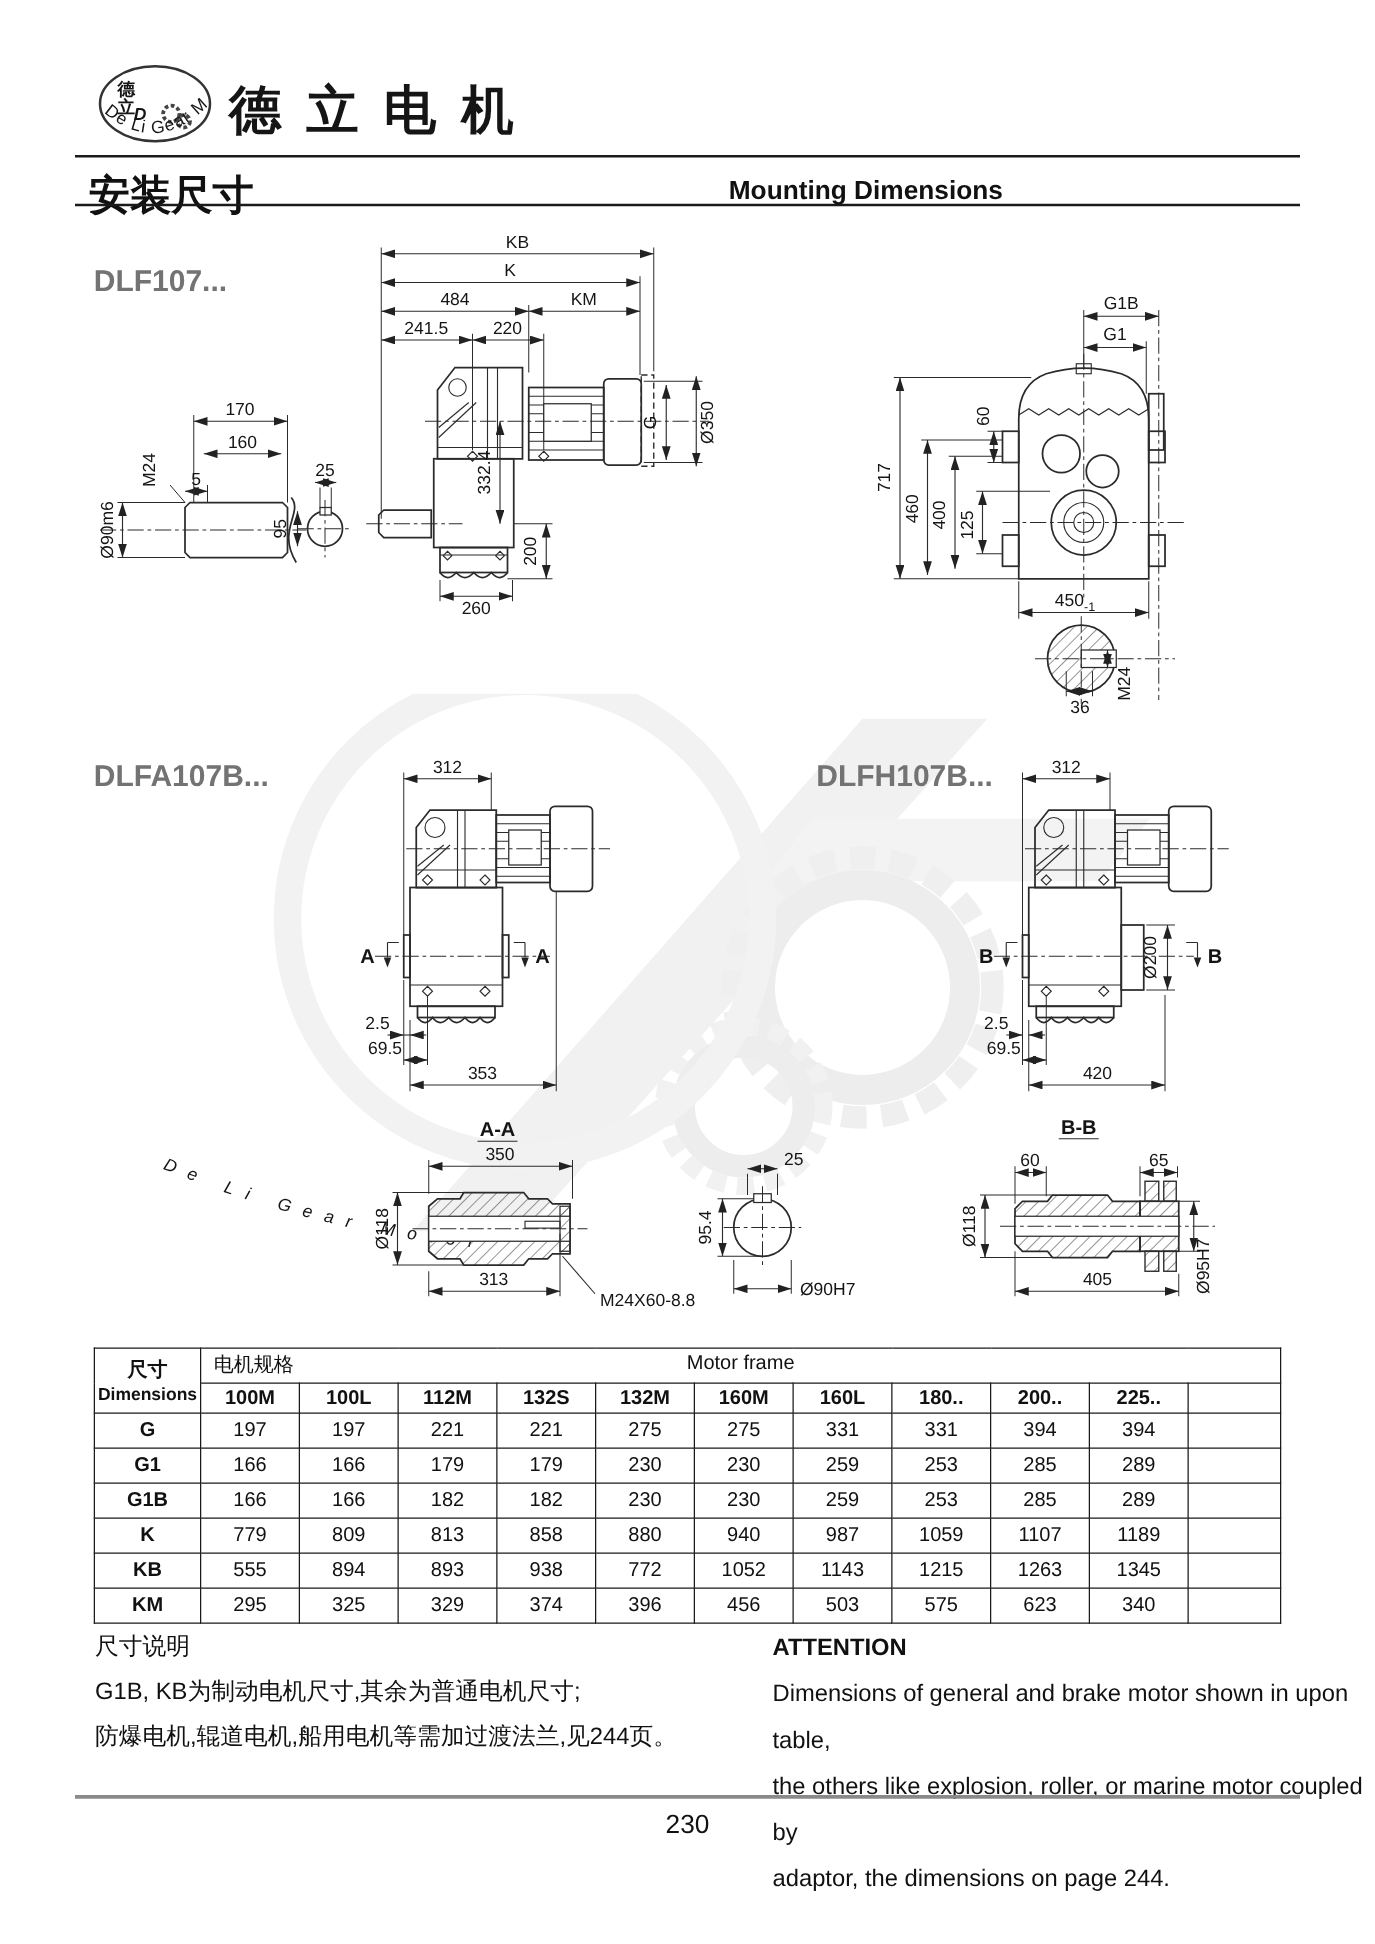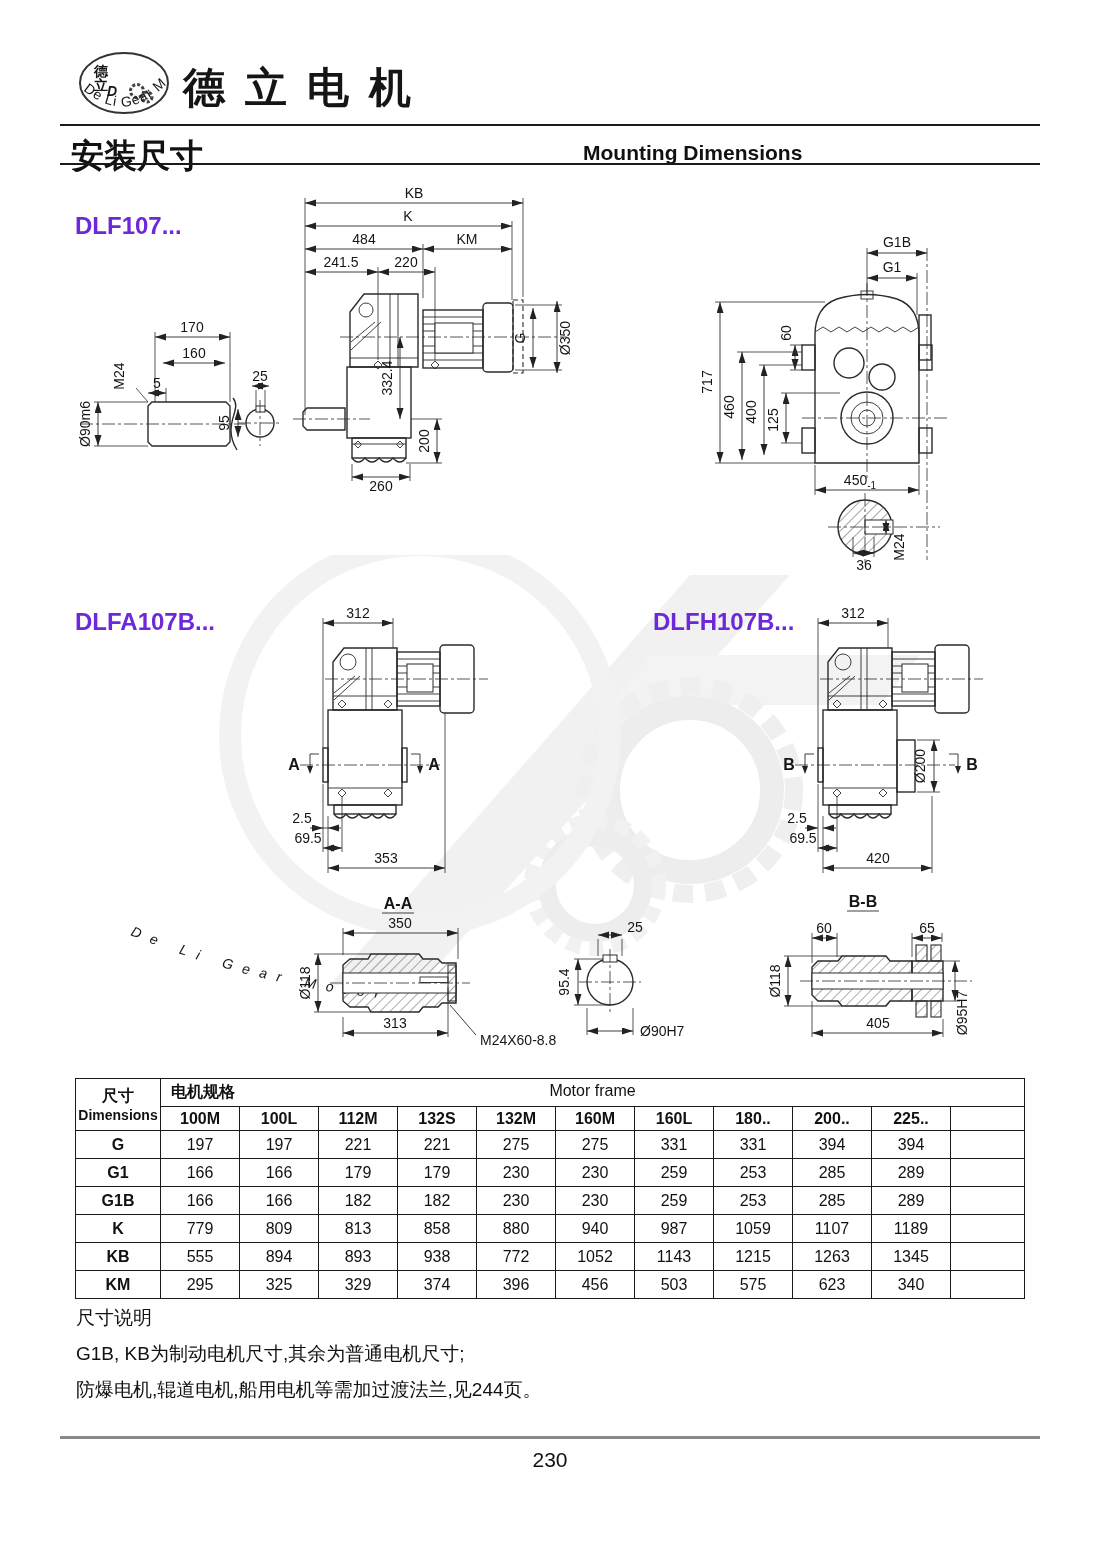--- a/index.html
+++ b/index.html
@@ -4,38 +4,38 @@
 <style>
   html,body{margin:0;padding:0;background:#fff;}
   #page{position:relative;width:1100px;height:1555px;background:#fff;overflow:hidden;
         font-family:"Liberation Sans",sans-serif;color:#111;}
   .abs{position:absolute;}
   .rule{position:absolute;background:#1a1a1a;}
   .brand-text{position:absolute;left:183px;top:60px;font-family:"DejaVu Serif",serif;
       font-weight:bold;font-size:42px;letter-spacing:20px;color:#151515;}
   .title-zh{position:absolute;left:71px;top:134px;font-size:33px;font-weight:bold;}
   .title-en{position:absolute;left:583px;top:141px;font-size:21px;font-weight:bold;}
-  .fig-label{position:absolute;font-size:24px;font-weight:bold;color:#6d28d9;}
+  .fig-label{position:absolute;font-size:24px;font-weight:bold;color:#737373;}
   svg text{font-family:"Liberation Sans",sans-serif;font-size:14px;fill:#151515;}
   svg .big{font-size:16px;font-weight:bold;}
   .ol{fill:none;stroke:#2b2b2b;stroke-width:1.4;}
   .th{fill:none;stroke:#2b2b2b;stroke-width:0.9;}
   .dim{stroke:#2b2b2b;stroke-width:0.9;fill:none;}
   .ext{stroke:#2b2b2b;stroke-width:0.8;fill:none;}
   .cl{stroke:#2b2b2b;stroke-width:0.8;fill:none;stroke-dasharray:13 3 3 3;}
   .dash{stroke:#2b2b2b;stroke-width:1.1;fill:none;stroke-dasharray:5 3;}
   .wht{fill:#fff;stroke:#2b2b2b;stroke-width:1;}
   
   table.dims{position:absolute;left:75px;top:1078px;border-collapse:collapse;table-layout:fixed;}
   table.dims td,table.dims th{border:1.5px solid #1a1a1a;text-align:center;vertical-align:middle;
       font-size:16px;padding:0;height:27px;}
   table.dims .hd{font-weight:bold;font-size:16px;height:23px;}
   table.dims .rowname{font-weight:bold;}
   .mf-cell{position:relative;height:23px;}
-  .mf-left{position:absolute;left:10px;top:1px;font-weight:bold;font-size:16px;text-align:right;}
+  .mf-left{position:absolute;left:10px;top:1px;font-weight:normal;font-size:16px;text-align:right;}
   .mf-center{position:absolute;left:0;right:0;top:1px;text-align:center;font-size:16px;}
   .note-zh{position:absolute;left:76px;top:1300px;font-size:19px;line-height:36px;}
   .note-en{position:absolute;left:618px;top:1300px;font-size:19px;line-height:37px;}
   .note-title{font-weight:normal;}
   .note-en .note-title{font-weight:bold;}
   .pagenum{position:absolute;left:0;right:0;top:1448px;text-align:center;font-size:21px;}
   .wm{pointer-events:none;}
 </style>
 </head>
 <body>
@@ -602,17 +602,23 @@
       <td></td>
     </tr>
   </tbody>
     </table>
 
   <div class="note-zh">
     <div class="note-title">尺寸说明</div>
     <div>G1B, KB为制动电机尺寸,其余为普通电机尺寸;</div>
     <div>防爆电机,辊道电机,船用电机等需加过渡法兰,见244页。</div>
   </div>
+  <div class="note-en">
+    <div class="note-title">ATTENTION</div>
+    <div>Dimensions of general and brake motor shown in upon table,</div>
+    <div>the others like explosion, roller, or marine motor coupled by</div>
+    <div>adaptor, the dimensions on page 244.</div>
+  </div>
 
   <div class="rule" style="left:60px;top:1436px;width:980px;height:3px;background:#8a8a8a;"></div>
   <div class="pagenum">230</div>
 
 </div>
 
 </body></html>

